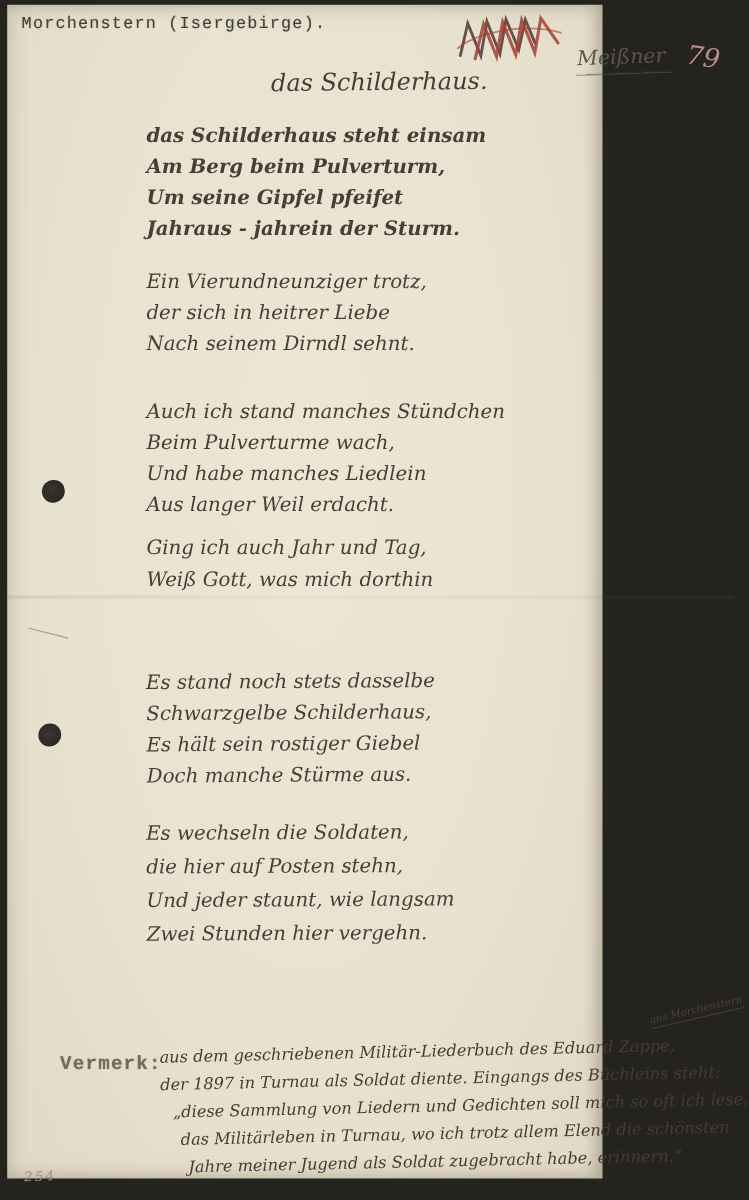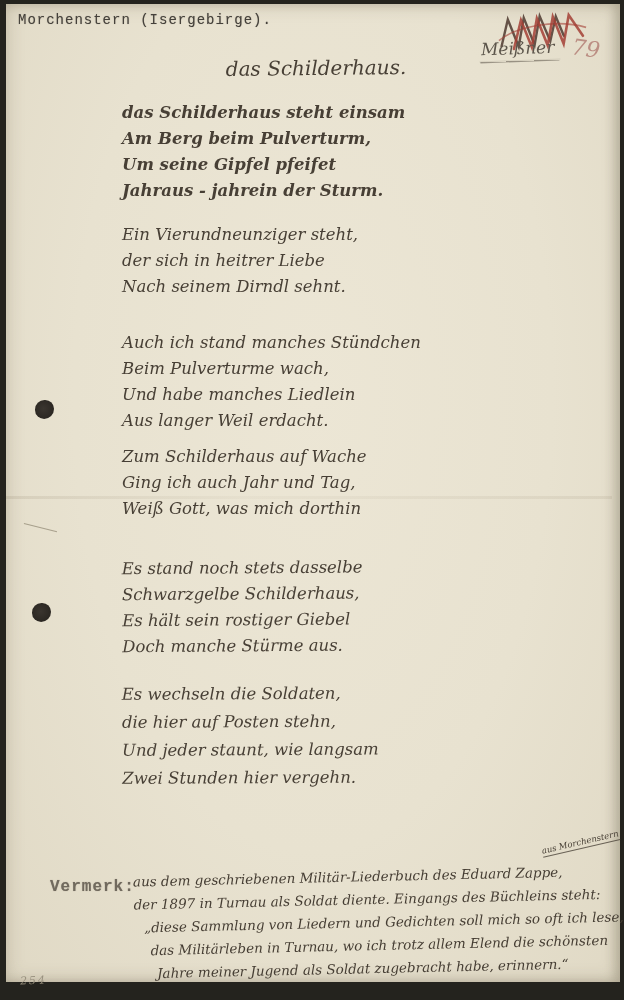--- a/index.html
+++ b/index.html
@@ -2,21 +2,21 @@
 <html><head>
 <meta charset="utf-8">
 <style>
   html,body{margin:0;padding:0;}
   body{
     width:624px;height:1000px;position:relative;overflow:hidden;
     background:#24231e;
     font-family:"DejaVu Serif", serif;
   }
   .paper{
-    position:absolute;left:6px;top:4px;width:614px;height:978px;
+    position:absolute;left:6px;top:4px;width:496px;height:978px;
     background:
       radial-gradient(ellipse at 50% 40%, #ece6d5 0%, #e8e2d0 55%, #e0d9c5 100%);
     box-shadow:inset 0 0 18px rgba(90,80,55,.25), inset -6px 0 10px rgba(80,70,50,.18);
   }
   .fold{
     position:absolute;left:0;top:492px;width:606px;height:3px;
     background:linear-gradient(to right, rgba(120,105,80,.28), rgba(120,105,80,.08) 40%, rgba(120,105,80,.22));
     opacity:.5;
   }
   .scratch{
@@ -132,34 +132,33 @@
   <div class="hand poem-title">das Schilderhaus.</div>
 
   <div class="hand stanza s1">
     <div class="line">das Schilderhaus steht einsam</div>
     <div class="line">Am Berg beim Pulverturm,</div>
     <div class="line">Um seine Gipfel pfeifet</div>
     <div class="line">Jahraus - jahrein der Sturm.</div>
   </div>
 
   <div class="hand stanza s2">
-    <div class="line">Ein Vierundneunziger steht,</div>
+    <div class="line">Ein Vierundneunziger trotz,</div>
     <div class="line">der sich in heitrer Liebe</div>
     <div class="line">Nach seinem Dirndl sehnt.</div>
   </div>
 
   <div class="hand stanza s3">
     <div class="line">Auch ich stand manches Stündchen</div>
     <div class="line">Beim Pulverturme wach,</div>
     <div class="line">Und habe manches Liedlein</div>
     <div class="line">Aus langer Weil erdacht.</div>
   </div>
 
   <div class="hand stanza s4">
-    <div class="line">Zum Schilderhaus auf Wache</div>
     <div class="line">Ging ich auch Jahr und Tag,</div>
     <div class="line">Weiß Gott, was mich dorthin</div>
   </div>
 
   <div class="hand stanza s5">
     <div class="line">Es stand noch stets dasselbe</div>
     <div class="line">Schwarzgelbe Schilderhaus,</div>
     <div class="line">Es hält sein rostiger Giebel</div>
     <div class="line">Doch manche Stürme aus.</div>
   </div>

